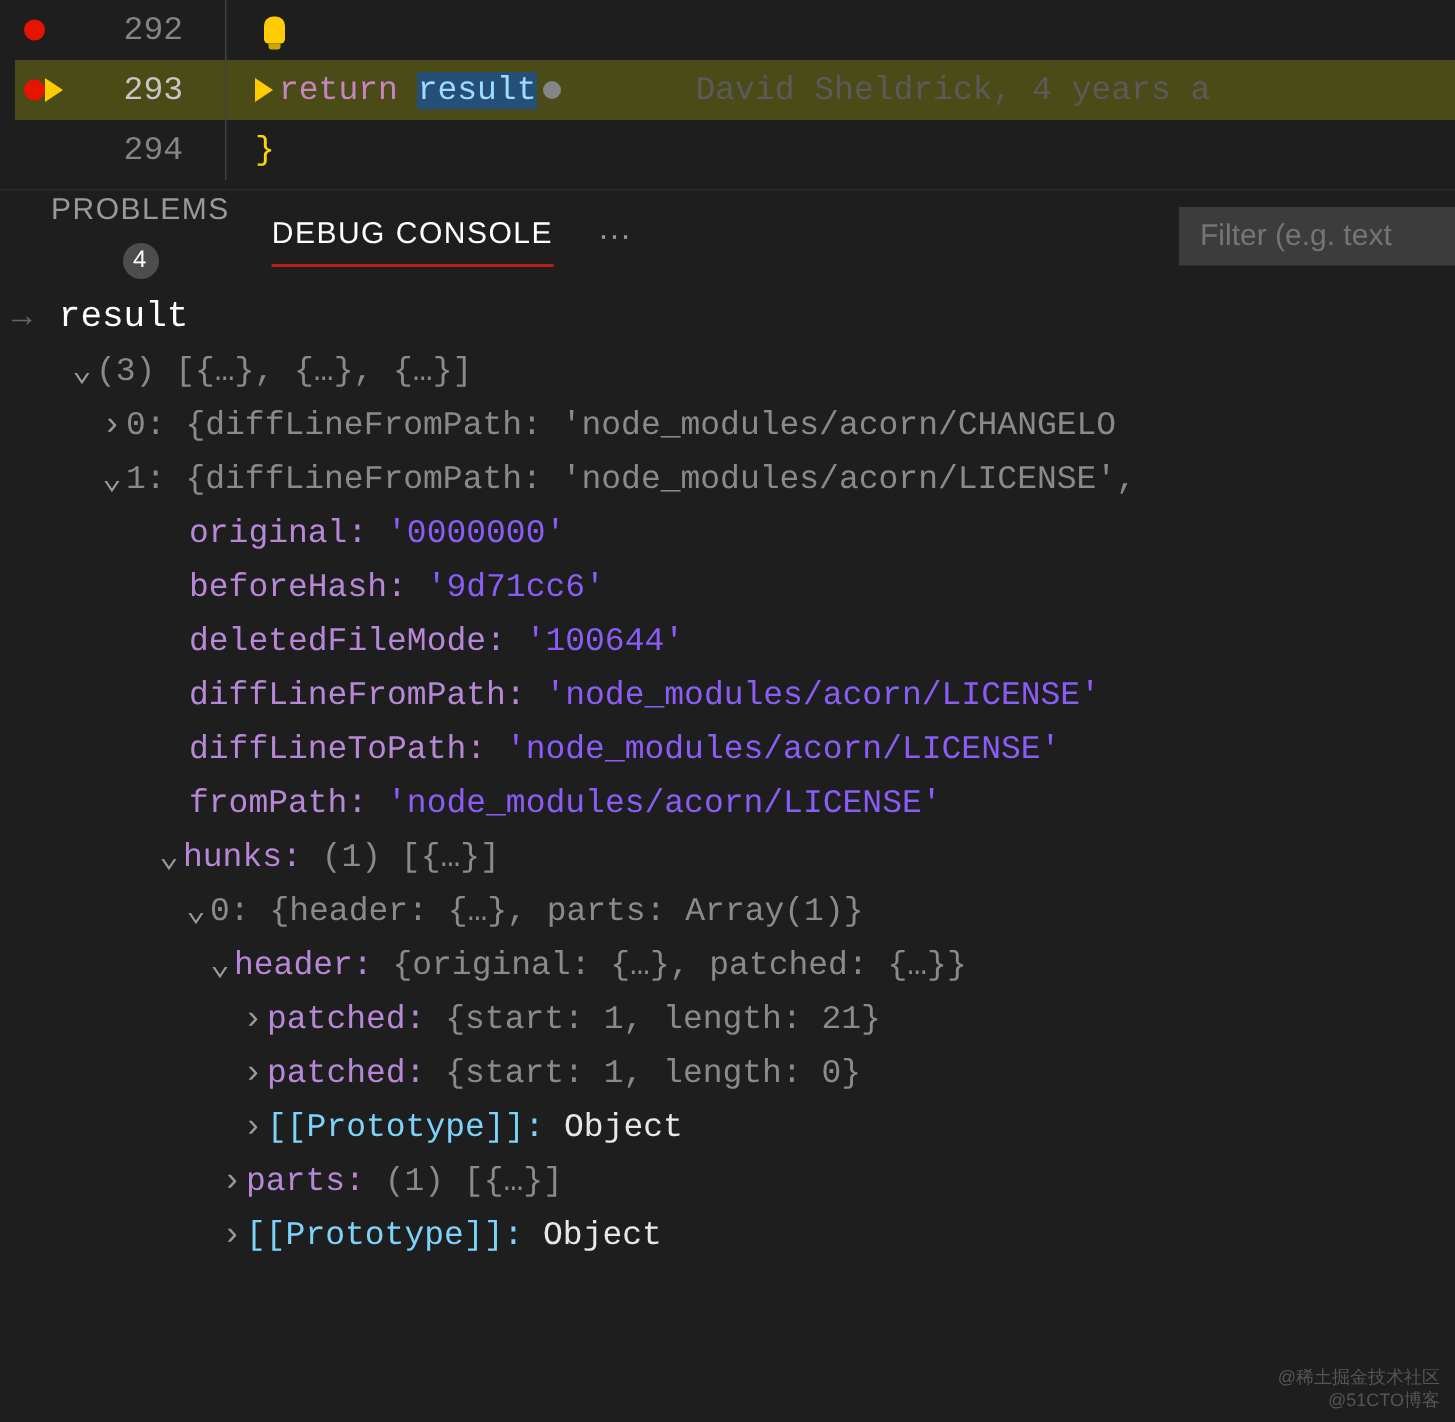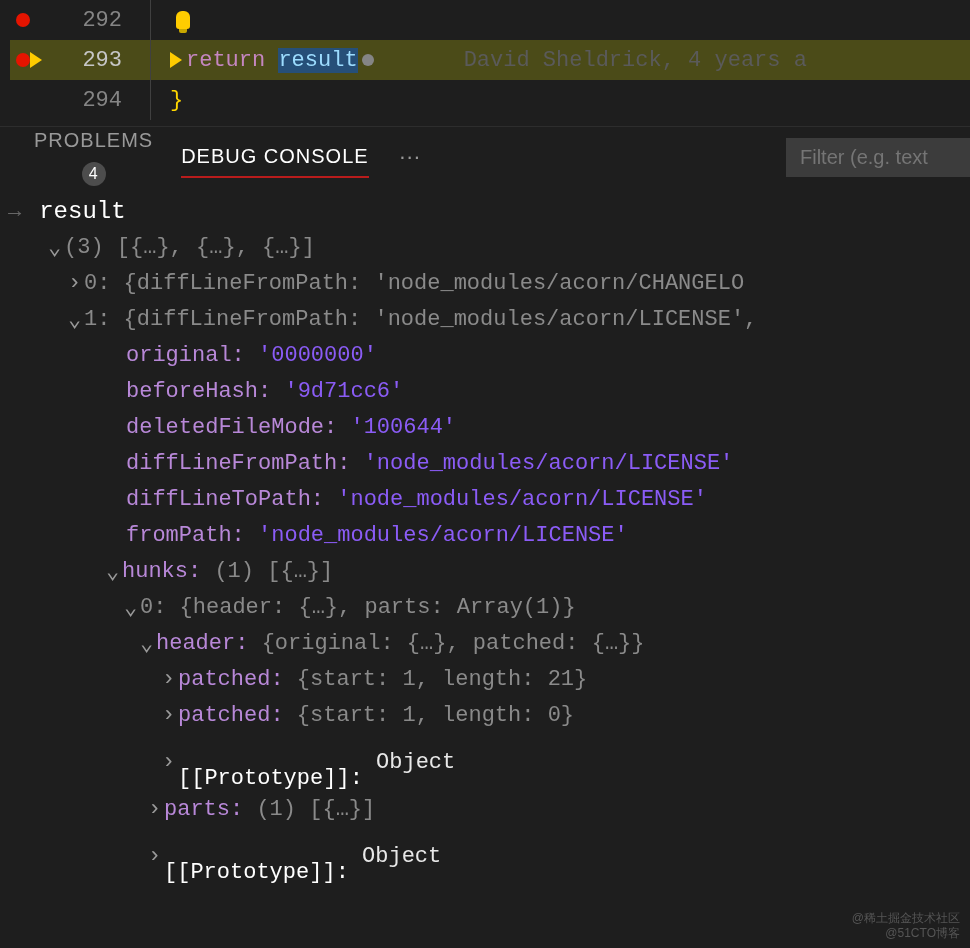--- a/index.html
+++ b/index.html
@@ -43,21 +43,21 @@
 
 .console { padding: 6px 0 0 8px; }
 .row { display: flex; align-items: center; min-height: 36px; flex-wrap: nowrap; white-space: nowrap; overflow: hidden; }
 .arrow-in { color: #666; margin-right: 18px; }
 .caret { display: inline-block; width: 12px; text-align: center; color: #999; cursor: pointer; user-select: none; margin-right: 4px; }
 .obj-gray { color: #8a8a8a; }
 .obj-idx { color: #8a8a8a; }
 .prop-name { color: #b888d8; }
 .str { color: #8b5cf6; }
 .num { color: #ffffff; }
-.proto { color: #ffffff; margin-top: 33px; }
+.proto { color: #7dd3fc; }
 .white { color: #e8e8e8; }
 .result-text { color: #fff; font-size: 24px; }
 .pad0 { padding-left: 40px; }
 .pad1 { padding-left: 60px; }
 .pad3 { padding-left: 118px; }
 .pad4 { padding-left: 98px; }
 .pad5 { padding-left: 132px; }
 .pad6 { padding-left: 154px; }
 .pad7 { padding-left: 140px; }
 .watermark { position: absolute; bottom: 6px; right: 10px; color: #555; font-size: 12px; font-family: sans-serif; text-align: right; line-height: 1.3; }

